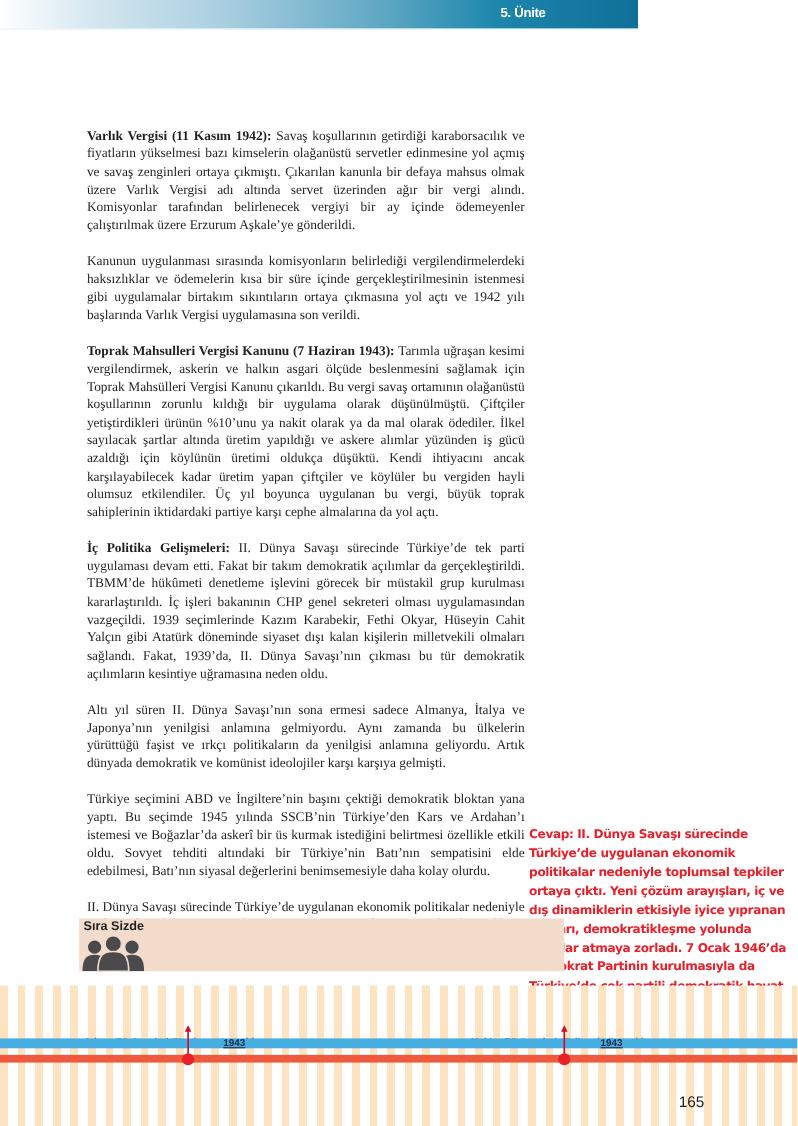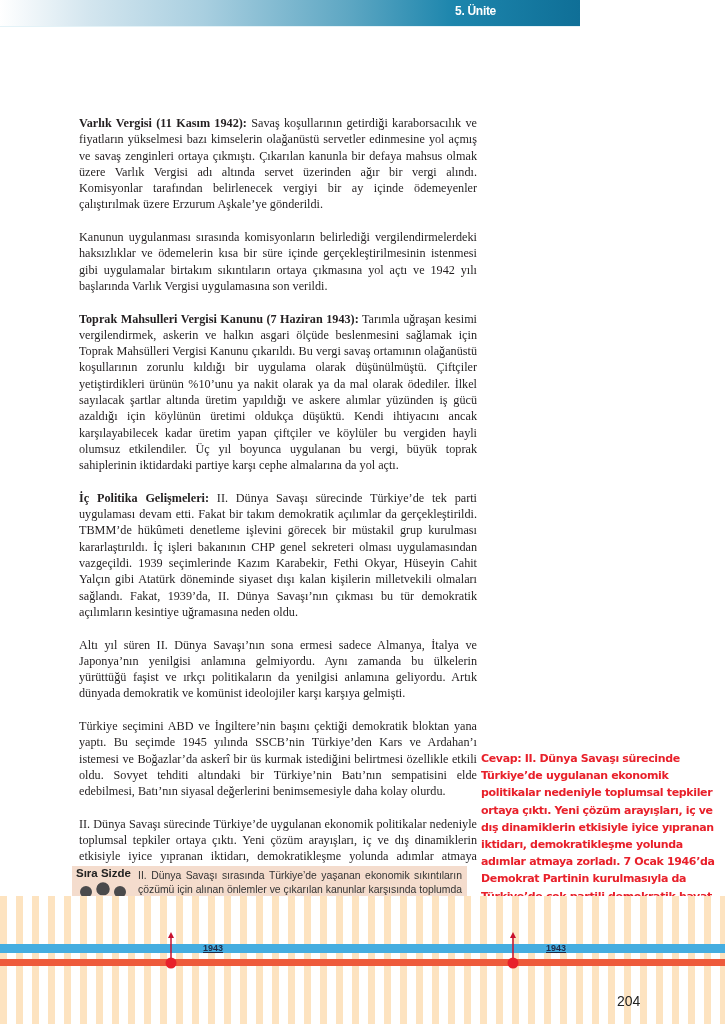--- a/index.html
+++ b/index.html
@@ -24,21 +24,21 @@
       font-size: 12.2px; line-height: 16.3px; text-align: justify; margin-top: 11px;
     }
     .main p { margin: 0 0 16.3px 0; }
     .main b { font-weight: bold; }
     .answer {
       position: absolute; left: 481px; top: 750px; width: 243px;
       font-family: "DejaVu Sans", sans-serif; font-weight: bold; font-size: 11px;
       line-height: 17.2px; color: #e8202a; letter-spacing: -0.35px;
     }
     .sira-box {
-      position: absolute; left: 72px; top: 866px; width: 395px; height: 48px;
+      position: absolute; left: 72px; top: 835px; width: 441px; height: 48px;
       background: #f4dccd;
     }
     .sira-title {
       position: absolute; left: 4px; top: 1px;
       font-family: "Liberation Sans", sans-serif; font-weight: bold; font-size: 11.5px; color: #222;
     }
     .sira-icon { position: absolute; left: 2px; top: 14px; width: 58px; height: 34px; }
     .sira-text {
       position: absolute; left: 66px; top: 3px; width: 324px;
       font-family: "Liberation Sans", sans-serif; font-size: 10.4px; line-height: 14px; color: #333;
@@ -91,21 +91,20 @@
   <svg class="sira-icon" viewBox="0 0 58 34">
     <g fill="#4a4a4c">
       <circle cx="12" cy="12" r="6"></circle>
       <path d="M1 34 C1 22 5 19 12 19 C19 19 23 22 23 34 Z"></path>
       <circle cx="46" cy="12" r="6"></circle>
       <path d="M35 34 C35 22 39 19 46 19 C53 19 57 22 57 34 Z"></path>
       <circle cx="29" cy="9" r="7.5" stroke="#f4dccd" stroke-width="1.5"></circle>
       <path d="M15 34 C15 19 20 16 29 16 C38 16 43 19 43 34 Z" stroke="#f4dccd" stroke-width="1.5"></path>
     </g>
   </svg>
-  <div class="sira-text">II. Dünya Savaşı sırasında Türkiye’de yaşanan ekonomik sıkıntıların çözümü için alınan önlemler ve çıkarılan kanunlar karşısında toplumda oluşan tepkileri araştırınız.</div>
 </div>
 
 <div class="timeline">
   <span class="tl-event" style="left:76px">Adana Görüşmeleri (Konferansı) yapıldı.</span>
   <span class="tl-event" style="left:428px">Kahire Görüşmeleri (Gelişmeleri) yapıldı.</span>
   <div class="tl-blue"></div>
   <div class="tl-red"></div>
   <span class="tl-year" style="left:203px">1943</span>
   <span class="tl-year" style="left:546px">1943</span>
   <svg class="tl-marker" style="left:165px" viewBox="0 0 12 40">
@@ -113,13 +112,13 @@
     <polygon points="6,0 3,6 9,6" fill="#c8102e"></polygon>
     <circle cx="6" cy="31" r="5.5" fill="#e8202a"></circle>
   </svg>
   <svg class="tl-marker" style="left:507px" viewBox="0 0 12 40">
     <line x1="6" y1="4" x2="6" y2="30" stroke="#c8102e" stroke-width="1.5"></line>
     <polygon points="6,0 3,6 9,6" fill="#c8102e"></polygon>
     <circle cx="6" cy="31" r="5.5" fill="#e8202a"></circle>
   </svg>
 </div>
 
-<span class="page-number">204</span>
+<span class="page-number">165</span>
 
 </body></html>

